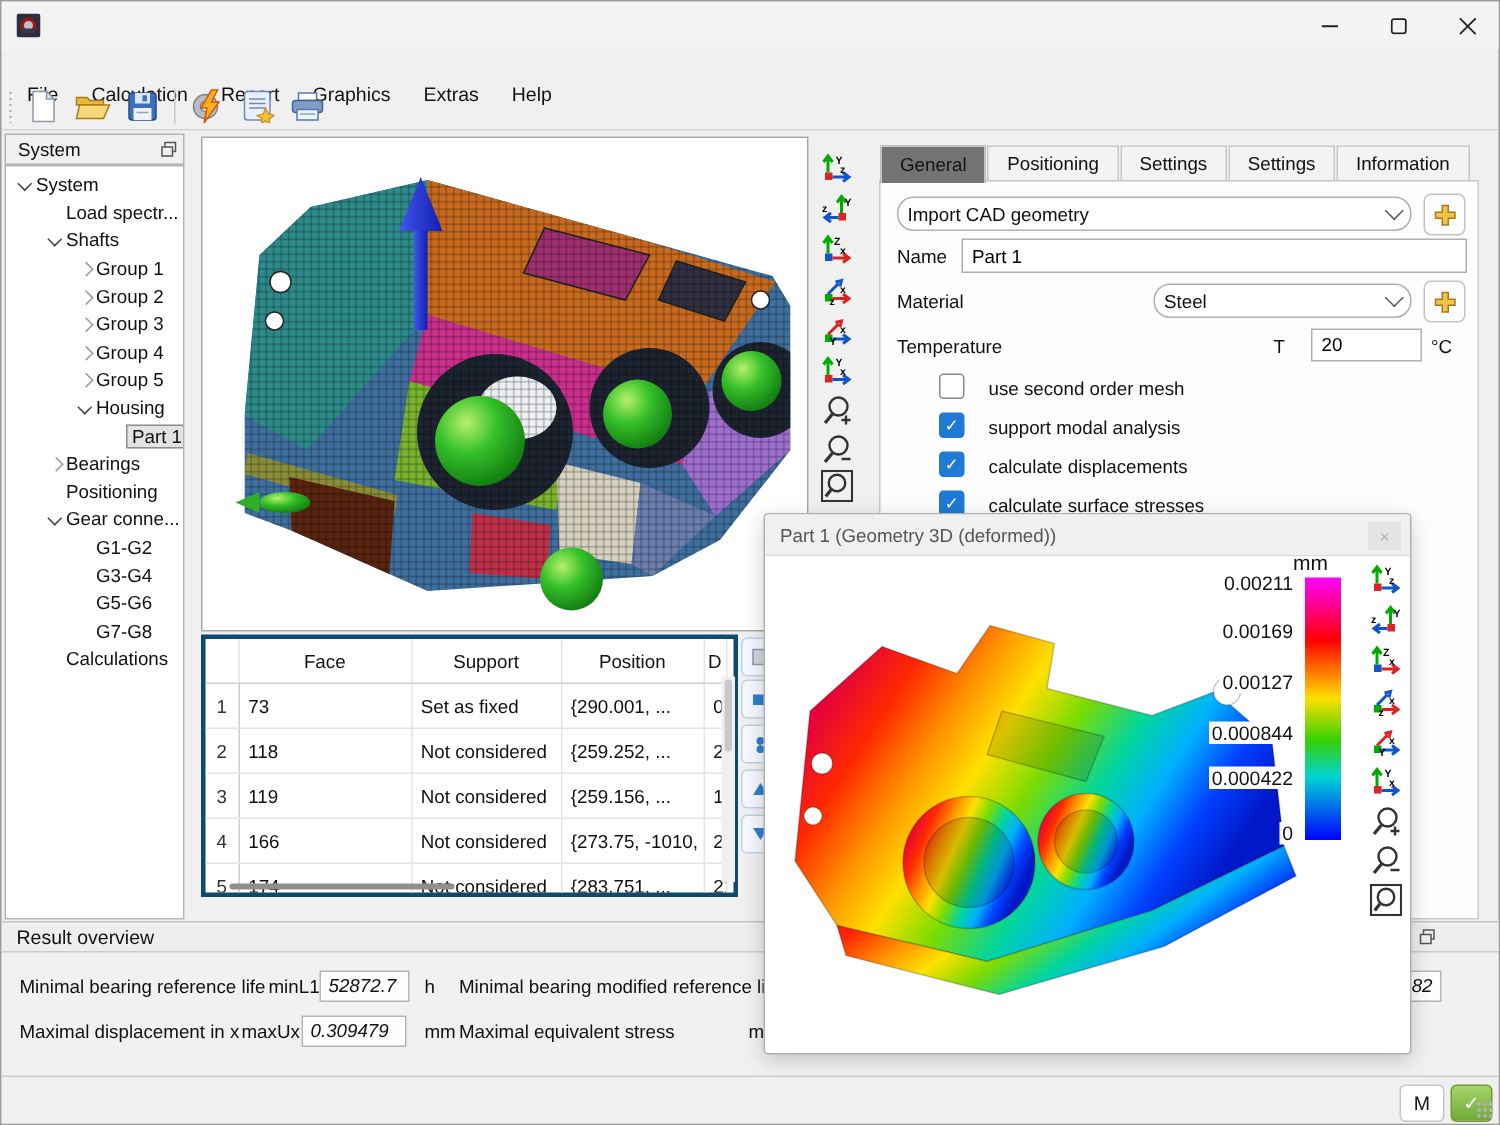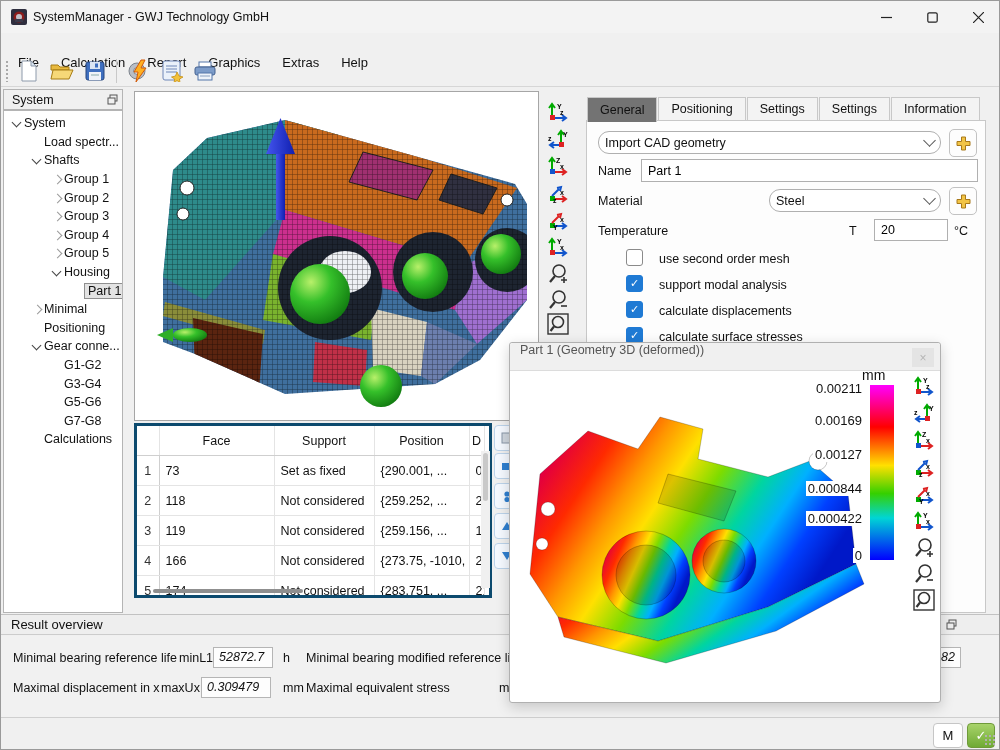--- a/index.html
+++ b/index.html
@@ -55,38 +55,37 @@
   .resarea{left:0;top:635px;width:1000px;height:81px;background:#f1f1f1;}
   .reslabel{position:absolute;font-size:12.5px;white-space:nowrap;}
   .resfield{position:absolute;background:#fdfdfd;border:1px solid #b5b5b5;font-size:12.5px;padding:2px 5px;box-sizing:border-box;font-style:italic;}
   
   .statusbar{left:0;top:716px;width:1000px;height:34px;background:#f0f0f0;border-top:1px solid #cfcfcf;}
   .mbtn{position:absolute;left:932px;top:722px;width:28px;height:23px;background:#fff;border:1px solid #c6c6c6;border-radius:4px;display:flex;align-items:center;justify-content:center;font-size:13px;}
   .okbtn{position:absolute;left:966px;top:722px;width:26px;height:23px;background:linear-gradient(#a8d36a,#6faa35);border:1px solid #6f9a3a;border-radius:4px;display:flex;align-items:center;justify-content:center;color:#fff;font-size:13px;}
   .grip{position:absolute;right:3px;bottom:3px;width:12px;height:12px;background-image:radial-gradient(#b0b0b0 40%,transparent 42%);background-size:4px 4px;}
   
   .float{left:508px;top:341px;width:430px;height:359px;background:#fff;border:1px solid #b0b0b0;border-radius:3px;box-shadow:0 4px 14px rgba(0,0,0,0.18);z-index:50;}
-  .floathead{position:absolute;left:0;top:0;width:100%;height:28px;background:#f0f0f0;border-bottom:1px solid #dcdcdc;border-radius:3px 3px 0 0;display:flex;box-sizing:border-box;padding:0 10px;color:#555;font-size:12.5px;}
+  .floathead{position:absolute;left:0;top:0;width:100%;height:28px;background:#f0f0f0;border-bottom:1px solid #dcdcdc;border-radius:3px 3px 0 0;display:flex;align-items:center;box-sizing:border-box;padding:0 10px;color:#555;font-size:12.5px;}
   .fclose{position:absolute;right:6px;top:5px;width:22px;height:19px;background:#e4e4e4;display:flex;align-items:center;justify-content:center;color:#b5b5b5;font-size:12px;}
   .legendlab{position:absolute;background:#fff;font-size:13px;padding:0 2px;text-align:right;}
   .axicon{position:absolute;width:22px;height:22px;}
 </style>
 </head>
 <body>
 
 <div class="app">
 
   <div class="abs titlebar">
     <svg class="abs" style="left:10px;top:8px;" width="16" height="16">
       <rect x="0" y="0" width="16" height="16" rx="2" fill="#2e2e3e"></rect>
       <circle cx="8" cy="8" r="5.5" fill="#8c1c1c"></circle>
       <circle cx="8" cy="8" r="3" fill="#c0c0c8"></circle>
       <rect x="4" y="10" width="8" height="3" fill="#3a3a4a"></rect>
     </svg>
-    <span class="apptitle" style="margin-left:32px;">SystemManager - GWJ Technology GmbH</span>
     <div class="wincontrols">
       <div class="winbtn">
         <svg width="11" height="11">
             <line x1="0" y1="5.5" x2="11" y2="5.5" stroke="#222" stroke-width="1.2"></line>
           </svg>
       </div>
       <div class="winbtn">
         <svg width="11" height="11">
             <rect x="0.8" y="0.8" width="9.4" height="9.4" fill="none" stroke="#222" stroke-width="1.2" rx="1.5"></rect>
           </svg>
@@ -202,21 +201,21 @@
       <div class="trow lvl2">
           <span class="chev exp"></span>
           <span>Housing</span>
         </div>
       <div class="trow lvl3">
           <span class="chev"></span>
           <span class="sel-label">Part 1</span>
         </div>
       <div class="trow lvl1">
           <span class="chev col"></span>
-          <span>Minimal</span>
+          <span>Bearings</span>
         </div>
       <div class="trow lvl1">
           <span class="chev"></span>
           <span>Positioning</span>
         </div>
       <div class="trow lvl1">
           <span class="chev exp"></span>
           <span>Gear conne...</span>
         </div>
       <div class="trow lvl2">

